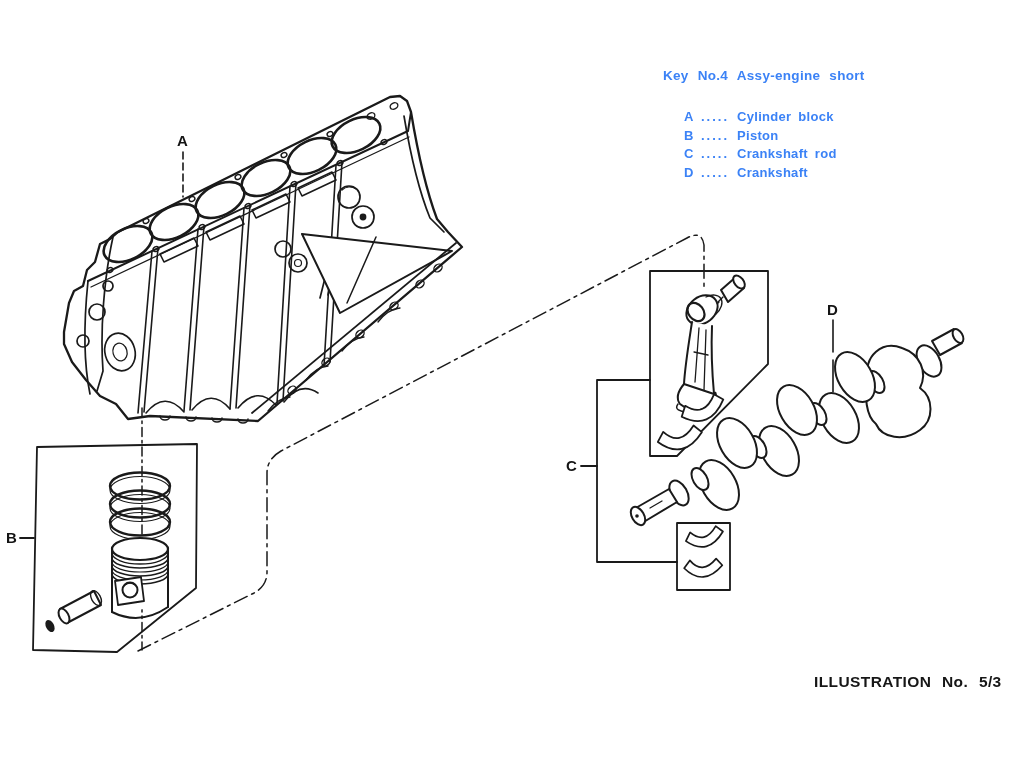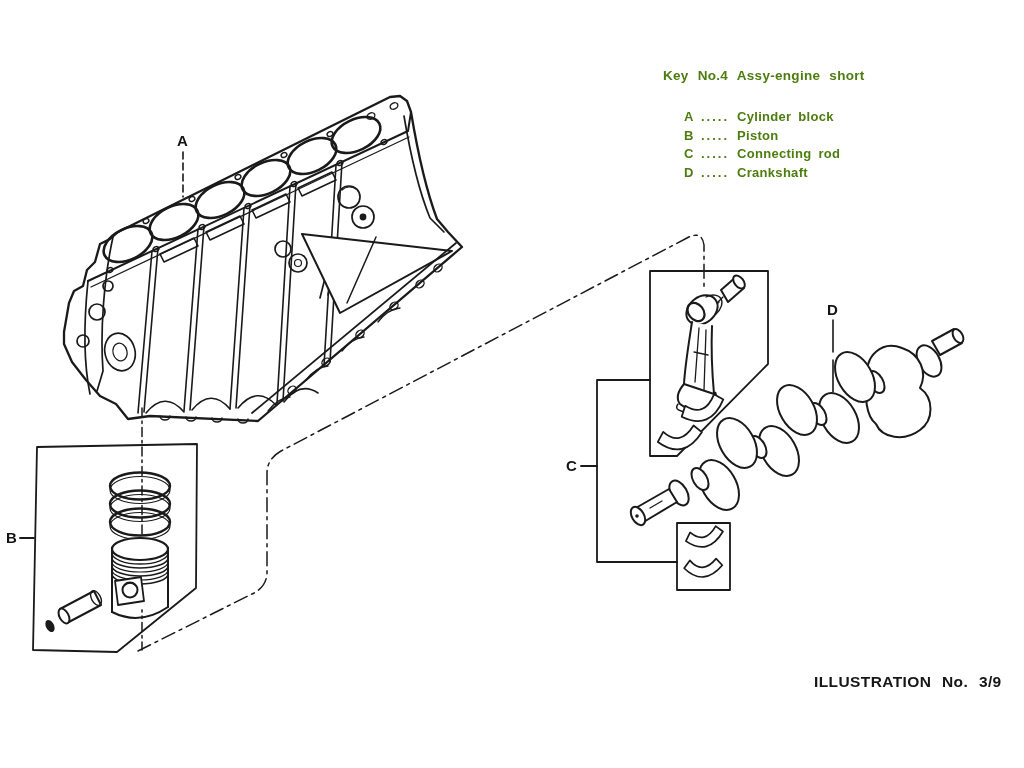--- a/index.html
+++ b/index.html
@@ -8,21 +8,21 @@
     width:1024px;height:768px;
     background:#ffffff;
     overflow:hidden;
     font-family:"Liberation Sans", sans-serif;
     color:#1a1a1a;
   }
   .page svg{position:absolute;left:0;top:0;}
   
   .parts-key{
     position:absolute;left:663px;top:68px;
-    font-weight:bold;color:#4d7c0f;
+    font-weight:bold;color:#3b82f6;
   }
   .key-title{
     font-size:13.5px;letter-spacing:.3px;word-spacing:5px;white-space:nowrap;
   }
   .key-rows{margin-top:3px;margin-left:21px;}
   .key-row{display:flex;align-items:baseline;height:18.6px;font-size:13px;white-space:nowrap;}
   .key-letter{display:inline-block;width:17px;}
   .key-dots{display:inline-block;width:36px;letter-spacing:2px;}
   .key-label{letter-spacing:.3px;word-spacing:3px;margin-top:23px;}
   
@@ -299,30 +299,30 @@
         <span class="key-label">Cylinder block</span>
       </div>
       <div class="key-row">
         <span class="key-letter">B</span>
         <span class="key-dots">.....</span>
         <span class="key-label">Piston</span>
       </div>
       <div class="key-row">
         <span class="key-letter">C</span>
         <span class="key-dots">.....</span>
-        <span class="key-label">Connecting rod</span>
+        <span class="key-label">Crankshaft rod</span>
       </div>
       <div class="key-row">
         <span class="key-letter">D</span>
         <span class="key-dots">.....</span>
         <span class="key-label">Crankshaft</span>
       </div>
     </div>
   </div>
 
   <div class="callout" style="left:177px;top:133px;">A</div>
   <div class="callout" style="left:6px;top:530px;">B</div>
   <div class="callout" style="left:566px;top:458px;">C</div>
   <div class="callout" style="left:827px;top:302px;">D</div>
 
-  <div class="illustration-caption">ILLUSTRATION No. 3/9</div>
+  <div class="illustration-caption">ILLUSTRATION No. 5/3</div>
 
 </div>
 
 </body></html>

